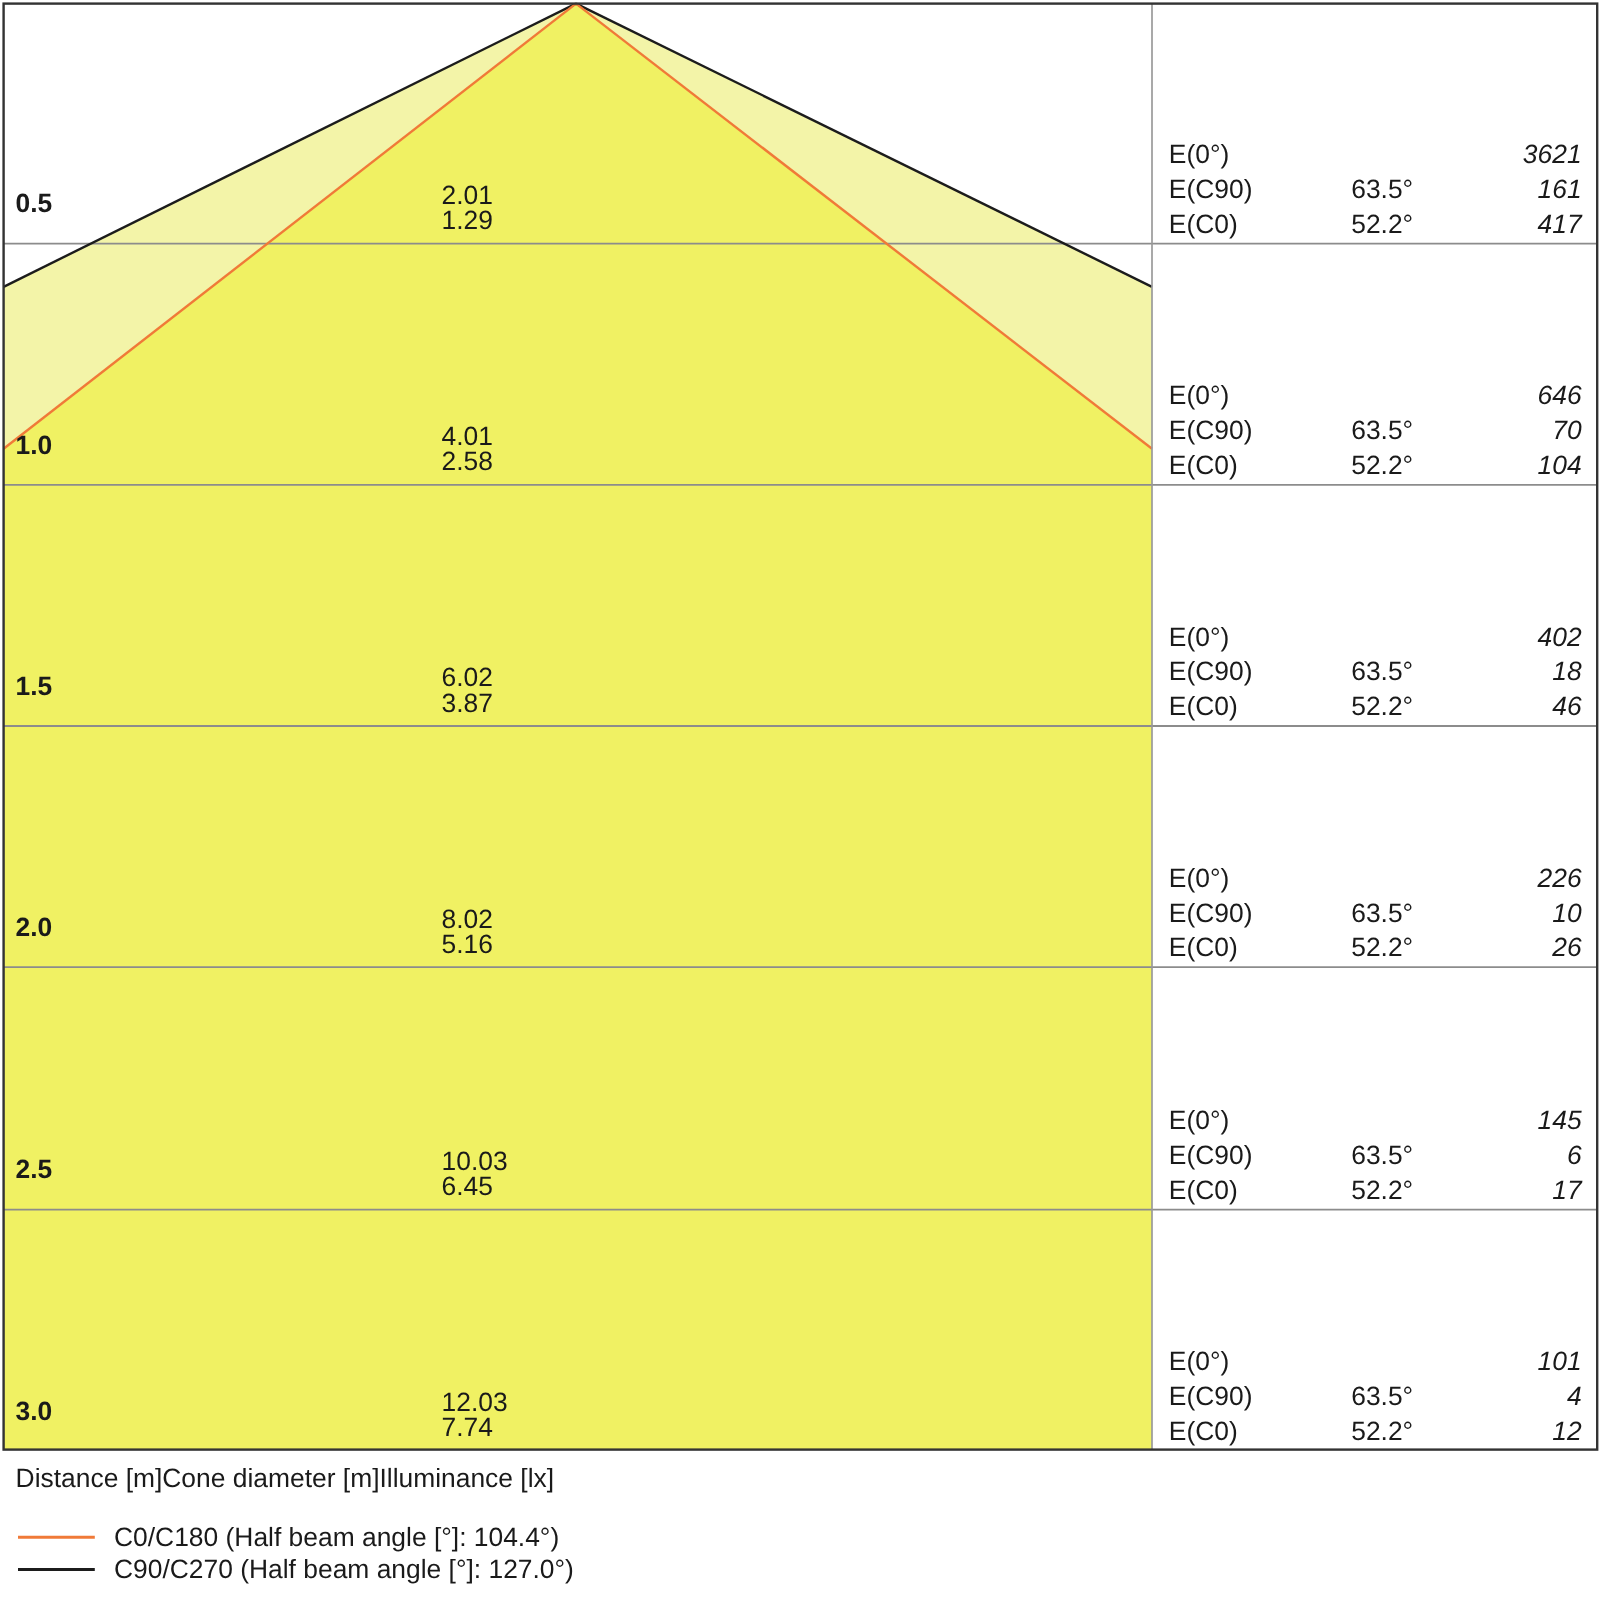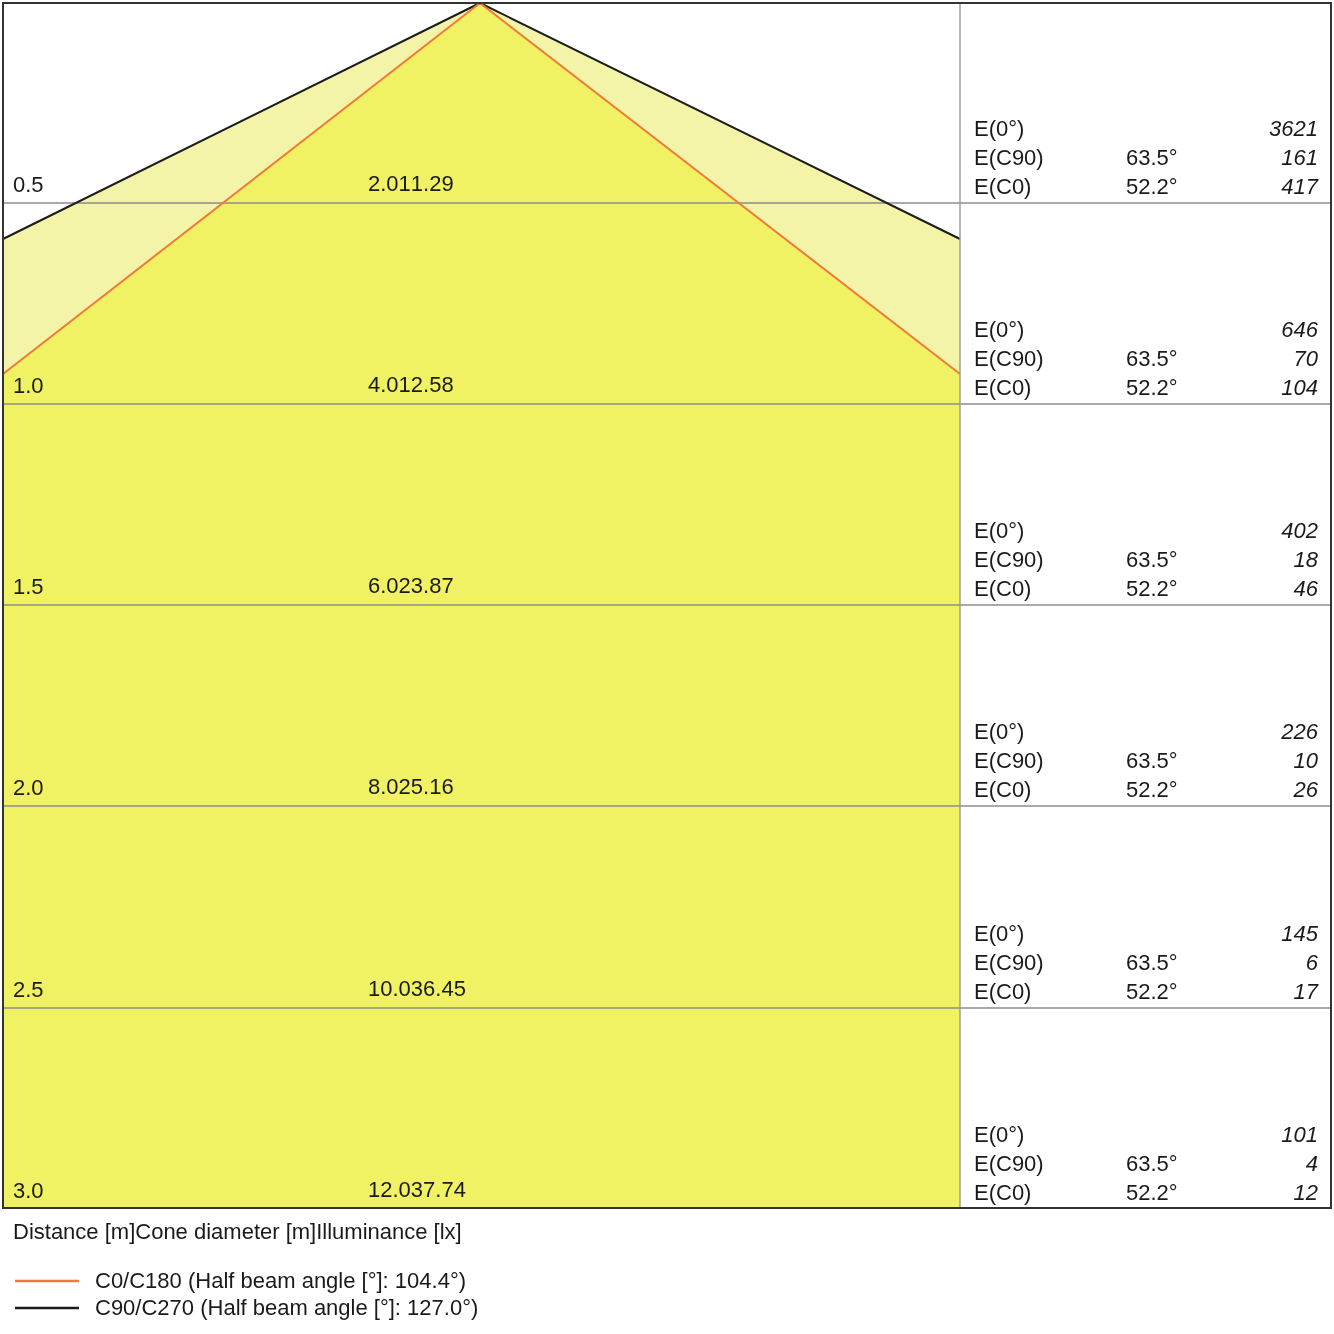--- a/index.html
+++ b/index.html
@@ -7,23 +7,23 @@
     position:relative;
     width:1334px;height:1334px;
     background:#fff;
     font-family:"Liberation Sans", sans-serif;
     font-size:22px;
     color:#1a1a1a;
     overflow:hidden;
   }
   .cone-svg{position:absolute;left:0;top:0;}
   .drow{position:absolute;left:0;right:0;height:95px;}
-  .dist{position:absolute;left:13px;bottom:7px;line-height:22px;}
+  .dist{position:absolute;left:13px;bottom:22px;line-height:22px;font-weight:bold;}
   .cone-vals{position:absolute;left:368px;width:220px;bottom:9px;
-    text-align:right;line-height:21px;display:flex;flex-direction:row;}
+    text-align:left;line-height:21px;display:flex;flex-direction:column;}
   .trow{position:absolute;left:974px;right:16px;bottom:2px;margin-top:38px;}
   .tl{position:relative;height:29px;line-height:29px;}
   .tl .ang{position:absolute;left:152px;top:0;}
   .tl .val{position:absolute;right:0;top:0;font-style:italic;}
   .footer-label{position:absolute;left:13px;top:1221px;line-height:22px;}
   .legend-row{position:absolute;left:0;height:22px;}
   .legend-row .swatch{position:absolute;left:14px;top:0;}
   .legend-row .ltext{position:absolute;left:95px;top:0;line-height:22px;white-space:nowrap;}
 </style>
 </head>

